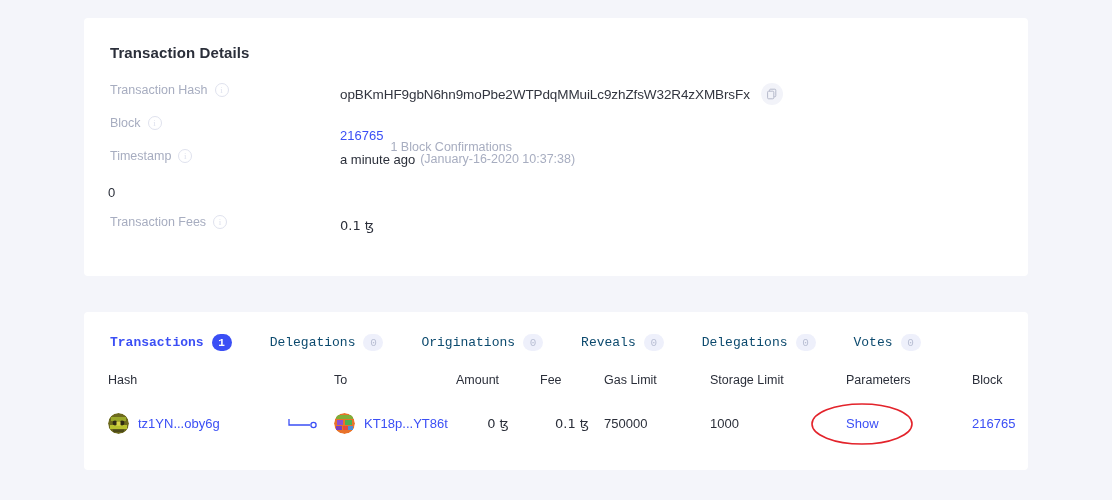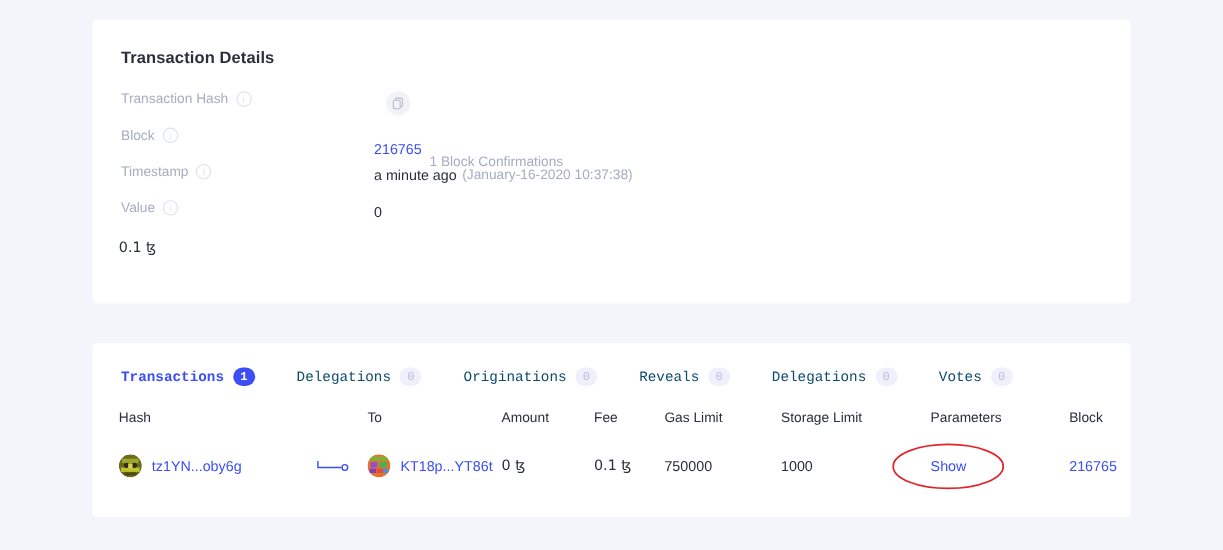--- a/index.html
+++ b/index.html
@@ -213,36 +213,37 @@
     font-size: 13px;
     cursor: pointer;
   }
   .annot-ellipse {
     position: absolute;
     left: 50%;
     top: 50%;
     transform: translate(-50%, -50%);
     pointer-events: none;
   }
-  .tez { font-family: "DejaVu Sans", sans-serif; }
+  .tez { font-family: "DejaVu Sans", sans-serif; text-align: center; }
 </style>
 </head>
 <body>
 
 <div class="page">
 
   <div class="card card-details">
     <div class="card-title">Transaction Details</div>
 
     <div class="detail-row">
       <div class="detail-label">
         <span>Transaction Hash</span>
         <span class="info-icon">i</span>
       </div>
       <div class="detail-value">
+        <span class="hash-text">opBKmHF9gbN6hn9moPbe2WTPdqMMuiLc9zhZfsW32R4zXMBrsFx</span>
         <span class="copy-btn">
           <svg width="12" height="12" viewBox="0 0 12 12" aria-hidden="true">
             <rect x="3.6" y="1.2" width="6.2" height="7.6" rx="1" fill="none" stroke="#b6bacb" stroke-width="1"></rect>
             <rect x="1.6" y="3.2" width="6.2" height="7.6" rx="1" fill="#f2f3f9" stroke="#b6bacb" stroke-width="1"></rect>
           </svg>
         </span>
       </div>
     </div>
 
     <div class="detail-row">
@@ -261,30 +262,30 @@
         <span>Timestamp</span>
         <span class="info-icon">i</span>
       </div>
       <div class="detail-value">
         <span class="strongval">a minute ago</span>
         <span class="muted gap-s">(January-16-2020 10:37:38)</span>
       </div>
     </div>
 
     <div class="detail-row">
+      <div class="detail-value">
+        <span class="strongval">0</span>
+      </div>
+    </div>
+
+    <div class="detail-row">
       <div class="detail-label">
-        <span>Value</span>
+        <span>Transaction Fees</span>
         <span class="info-icon">i</span>
       </div>
-      <div class="detail-value">
-        <span class="strongval">0</span>
-      </div>
-    </div>
-
-    <div class="detail-row">
       <div class="detail-value">
         <span class="strongval tez">0.1 ꜩ</span>
       </div>
     </div>
   </div>
 
   <div class="card card-table">
 
     <div class="tabs">
       <div class="tab active">

